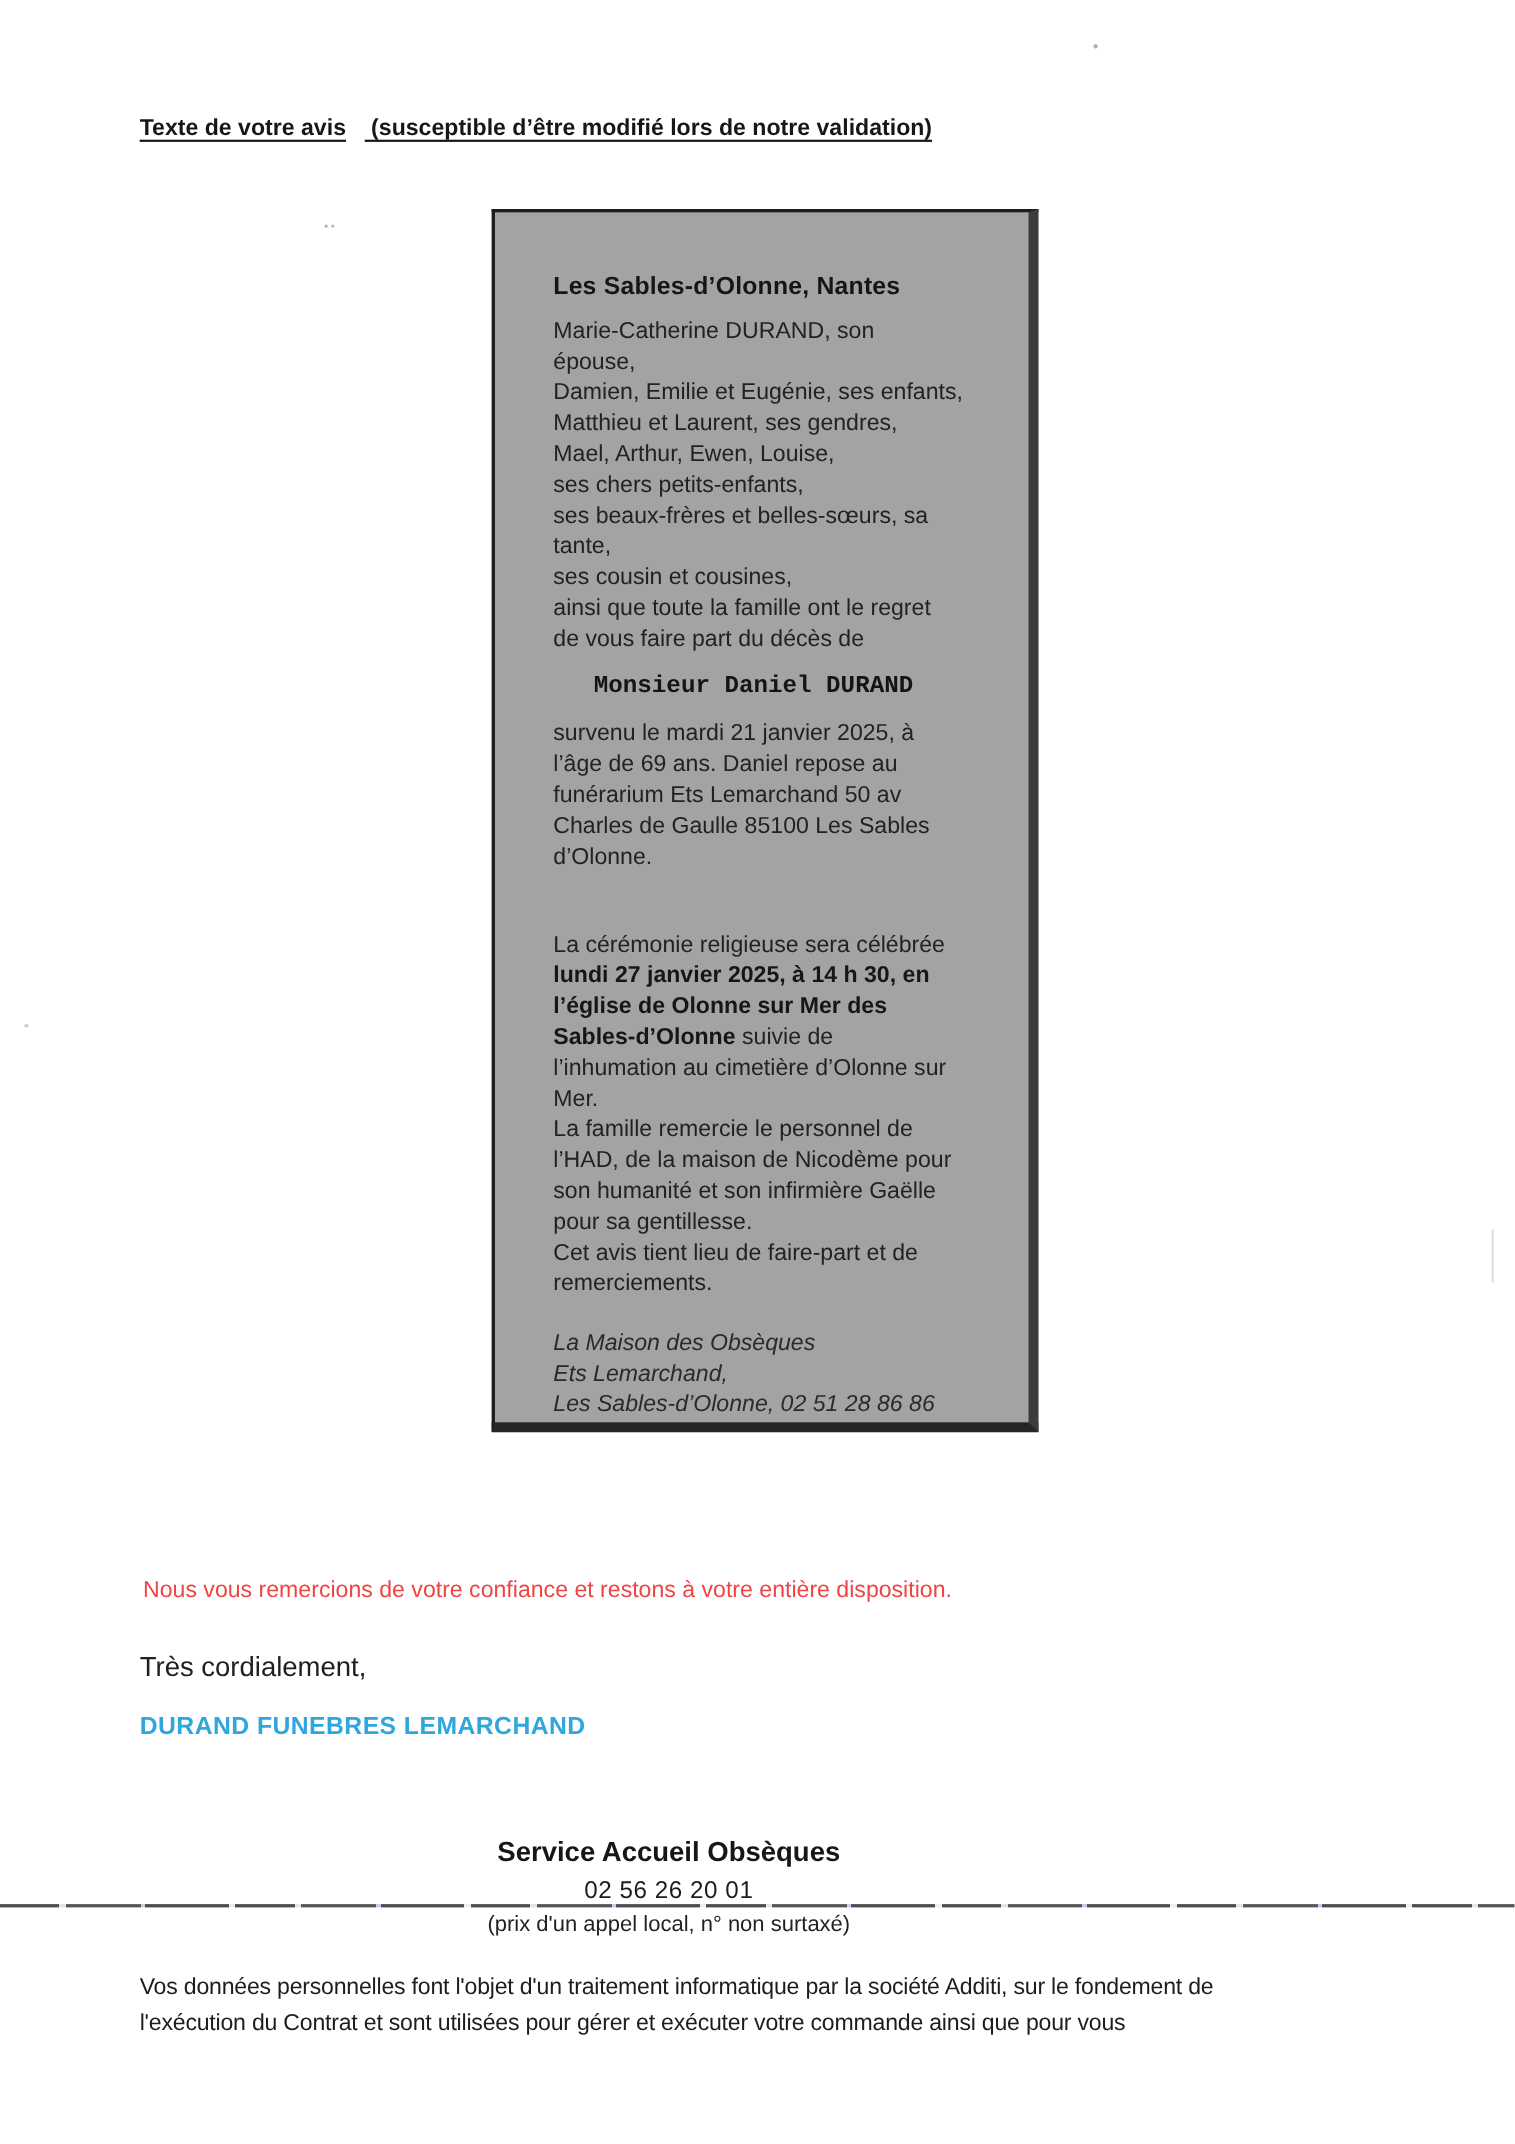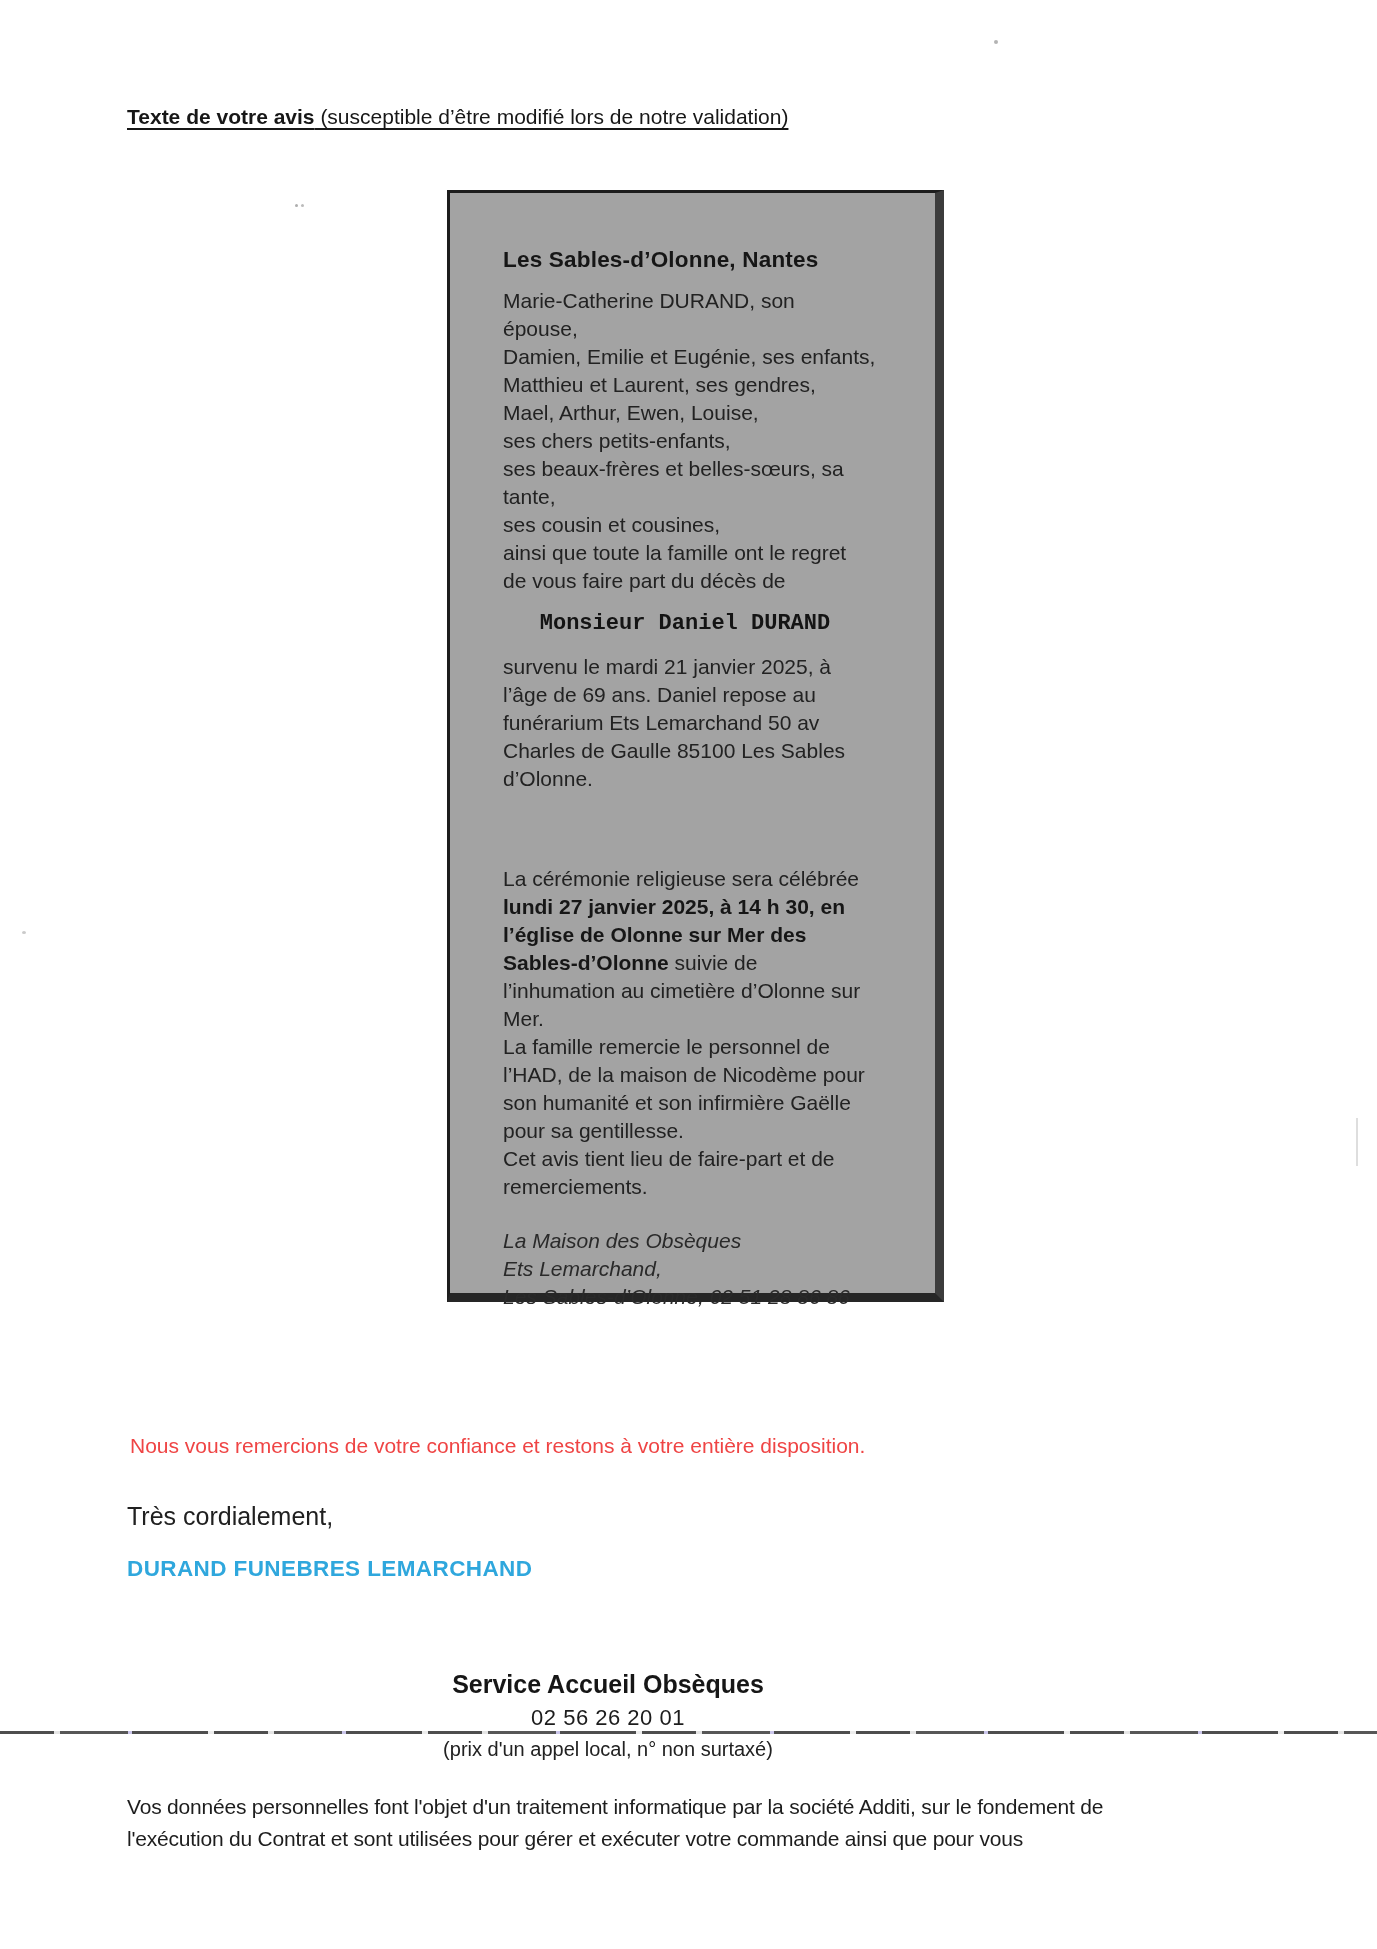--- a/index.html
+++ b/index.html
@@ -9,37 +9,37 @@
     -webkit-font-smoothing:antialiased;
   }
   .page{position:absolute;inset:0;overflow:hidden;}
 
   
   .header-line{
     position:absolute;left:127px;top:105px;font-size:21px;font-weight:bold;
     color:#171717;text-decoration:underline;text-underline-offset:4px;
     text-decoration-thickness:1.5px;white-space:nowrap;
   }
-  .header-rest{font-weight:normal;}
+  .header-rest{font-weight:bold;margin-left:17px;}
 
   
   .notice-box{
     position:absolute;left:447px;top:190px;width:497px;height:1112px;
     box-sizing:border-box;background:#a3a3a3;
     border-top:3px solid #1d1d1d;border-left:3px solid #1d1d1d;
     border-right:9px solid #3c3c3c;border-bottom:9px solid #262626;
     padding:54px 24px 0 53px;
   }
   .notice-title{font-size:22.5px;font-weight:bold;letter-spacing:.2px;margin:0 0 14px 0;color:#161616;}
   .notice-par{font-size:21px;line-height:28px;margin:0;white-space:pre-line;color:#222;}
   .deceased-name{
     font-size:22px;font-weight:bold;color:#141414;text-align:center;
     margin:15px 0 15px 0;transform:translateX(-22px);white-space:nowrap;font-family:Liberation Mono, monospace;
   }
-  .death-details{margin-bottom:72px;}
+  .death-details{margin-bottom:52px;}
   .bold-seg{font-weight:bold;color:#161616;}
   .signature{font-style:italic;margin-top:26px;color:#2a2a2a;}
 
   
   .thanks{position:absolute;left:130px;top:1434px;font-size:21px;color:#ef4444;white-space:nowrap;}
   .salutation{position:absolute;left:127px;top:1502px;font-size:25px;color:#202020;}
   .company-name{
     position:absolute;left:127px;top:1556px;font-size:22.5px;font-weight:bold;
     color:#2fa7dd;letter-spacing:.4px;white-space:nowrap;
   }

